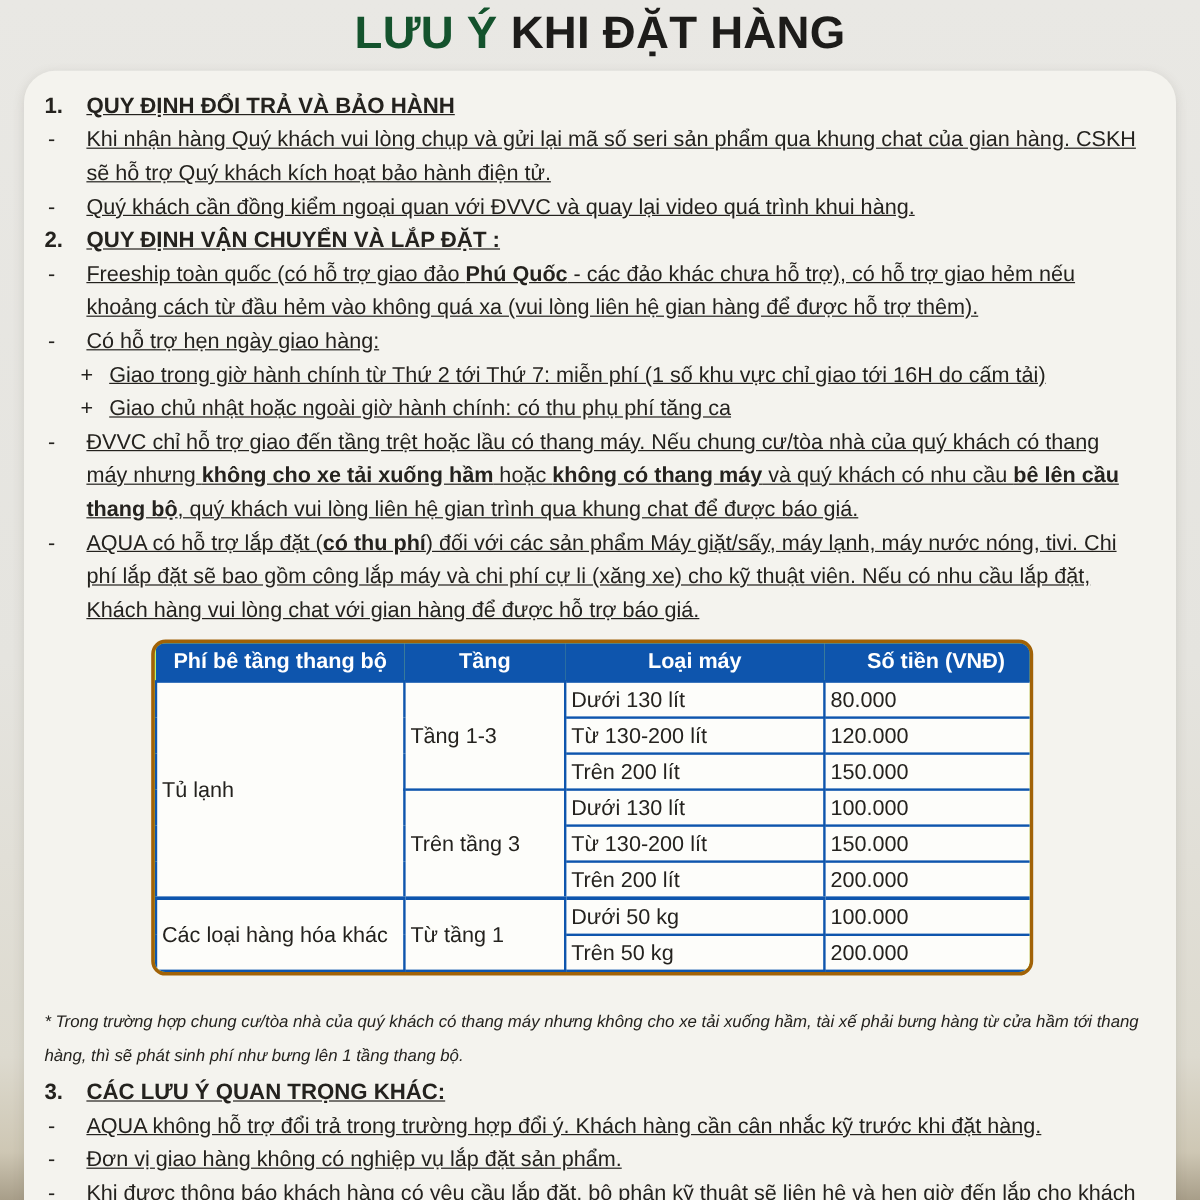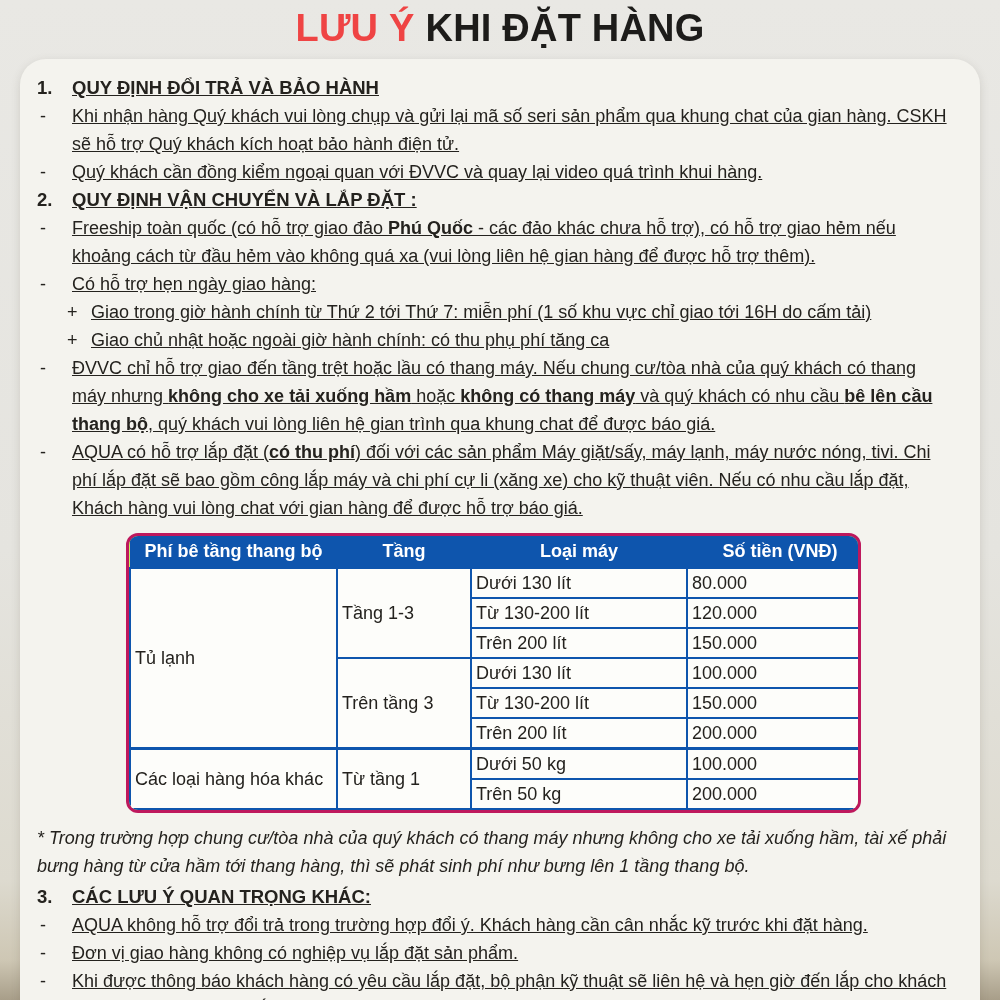--- a/index.html
+++ b/index.html
@@ -11,45 +11,45 @@
   }
   .page-title{
     text-align:center;
     font-size:38px;
     font-weight:bold;
     letter-spacing:0.2px;
     padding:7px 0 9px 0;
     color:#1d1c1a;
     white-space:nowrap;
   }
-  .page-title .hl{color:#ef4444;text-align:center;}
+  .page-title .hl{color:#14532d;text-align:center;}
   .page-title .rest{margin-left:11px;}
   .card{
     width:960px;
     box-sizing:border-box;
     margin:0 auto;
     background:#f4f3ee;
     border-radius:26px;
     padding:15px 28px 16px 15px;
     box-shadow:0 3px 10px rgba(90,85,70,0.18);
   }
   .row{display:flex;align-items:flex-start;font-size:18px;line-height:28px;}
   .row .marker{flex:0 0 37px;padding-left:5px;box-sizing:border-box;}
   .row .txt{flex:1 1 auto;text-decoration:underline;}
   .row.section{font-weight:bold;font-size:18.5px;}
   .row.section .marker{padding-left:2px;}
   .row.sub{margin-left:30px;}
   .row.sub .marker{flex:0 0 26px;padding-left:2px;}
-  .note{font-style:italic;font-size:18px;line-height:28px;margin:8px 0 3px 2px;}
+  .note{font-style:italic;font-size:14px;line-height:28px;margin:8px 0 3px 2px;}
   b{font-weight:bold;}
   
   .table-wrap{
     width:729px;
-    margin:11px auto 11px auto;
-    border:3px solid #be185d;
+    margin:11px auto 24px auto;
+    border:3px solid #a16207;
     border-radius:12px;
     overflow:hidden;
     background:#bef264;
   }
   table.fee{border-collapse:collapse;width:100%;font-size:18px;table-layout:fixed;}
   table.fee th{
     background:#0e55ad;color:#ffffff;font-weight:bold;
     height:31px;padding:0 4px;text-align:center;
   }
   table.fee td{

